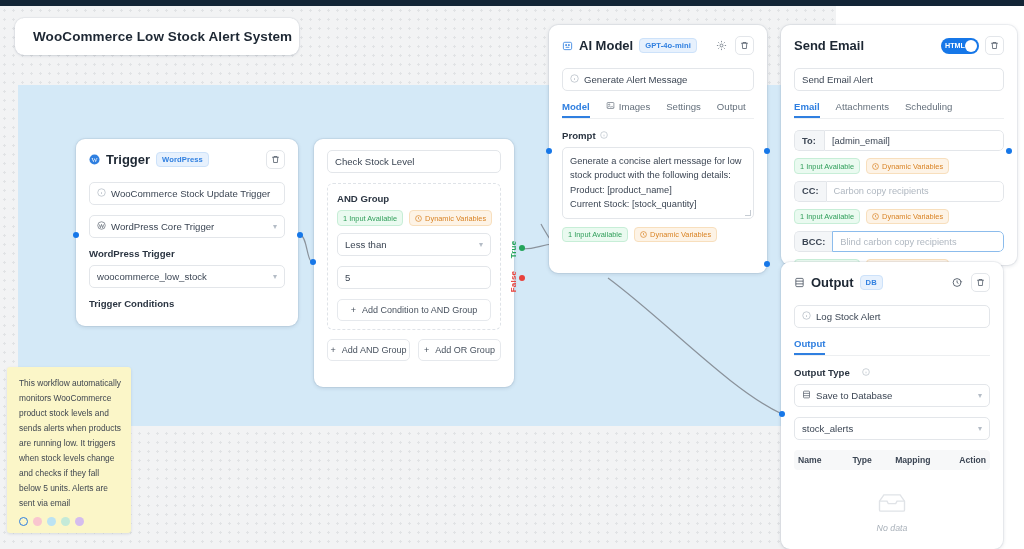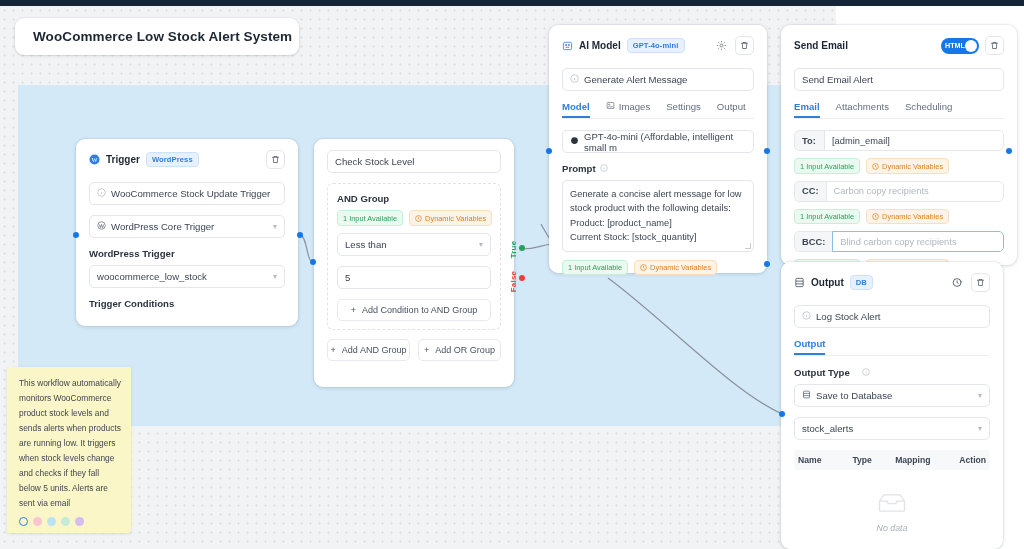--- a/index.html
+++ b/index.html
@@ -41,21 +41,21 @@
   
   .node {
     position: absolute; background: #ffffff; border-radius: 9px;
     box-shadow: 0 1px 4px rgba(20,40,70,.14), 0 0 0 1px rgba(20,40,70,.05);
     padding: 11px 13px 13px 13px;
   }
   .node-head {
     display: flex; align-items: center; gap: 6px; margin-bottom: 13px;
   }
   .node-title {
-    font-size: 10px; font-weight: bold; color: #1d2733;
+    font-size: 13px; font-weight: bold; color: #1d2733;
   }
   .badge {
     font-size: 7.6px; font-weight: bold; color: #2f7fe0;
     background: #e7f1fd; border: 1px solid #cde2fa;
     border-radius: 4px; padding: 2px 5px 1.5px 5px; letter-spacing: .1px;
   }
   .head-spacer { flex: 1 1 auto; }
   .icon-btn {
     width: 19px; height: 19px; border: 1px solid #e3e6ea; border-radius: 5px;
     background: #fff; display: flex; align-items: center; justify-content: center;
@@ -351,28 +351,20 @@
         </span>
         <span>Images</span>
       </div>
       <div class="tab">
         <span>Settings</span>
       </div>
       <div class="tab">
         <span>Output</span>
       </div>
     </div>
-    <div class="field">
-      <span>
-        <svg width="9" height="9" viewBox="0 0 24 24" fill="#2b3542">
-            <circle cx="12" cy="12" r="9"></circle>
-          </svg>
-      </span>
-      <span>GPT-4o-mini (Affordable, intelligent small m</span>
-    </div>
     <div class="label-strong" style="display:flex;align-items:center;gap:4px;">
       <span>Prompt</span>
       <span>
         <svg width="8" height="8" viewBox="0 0 24 24" fill="none" stroke="#b4bcc6" stroke-width="2">
             <circle cx="12" cy="12" r="10"></circle>
             <path d="M12 16v-5M12 8h.01"></path>
           </svg>
       </span>
     </div>
     <div class="textarea">

